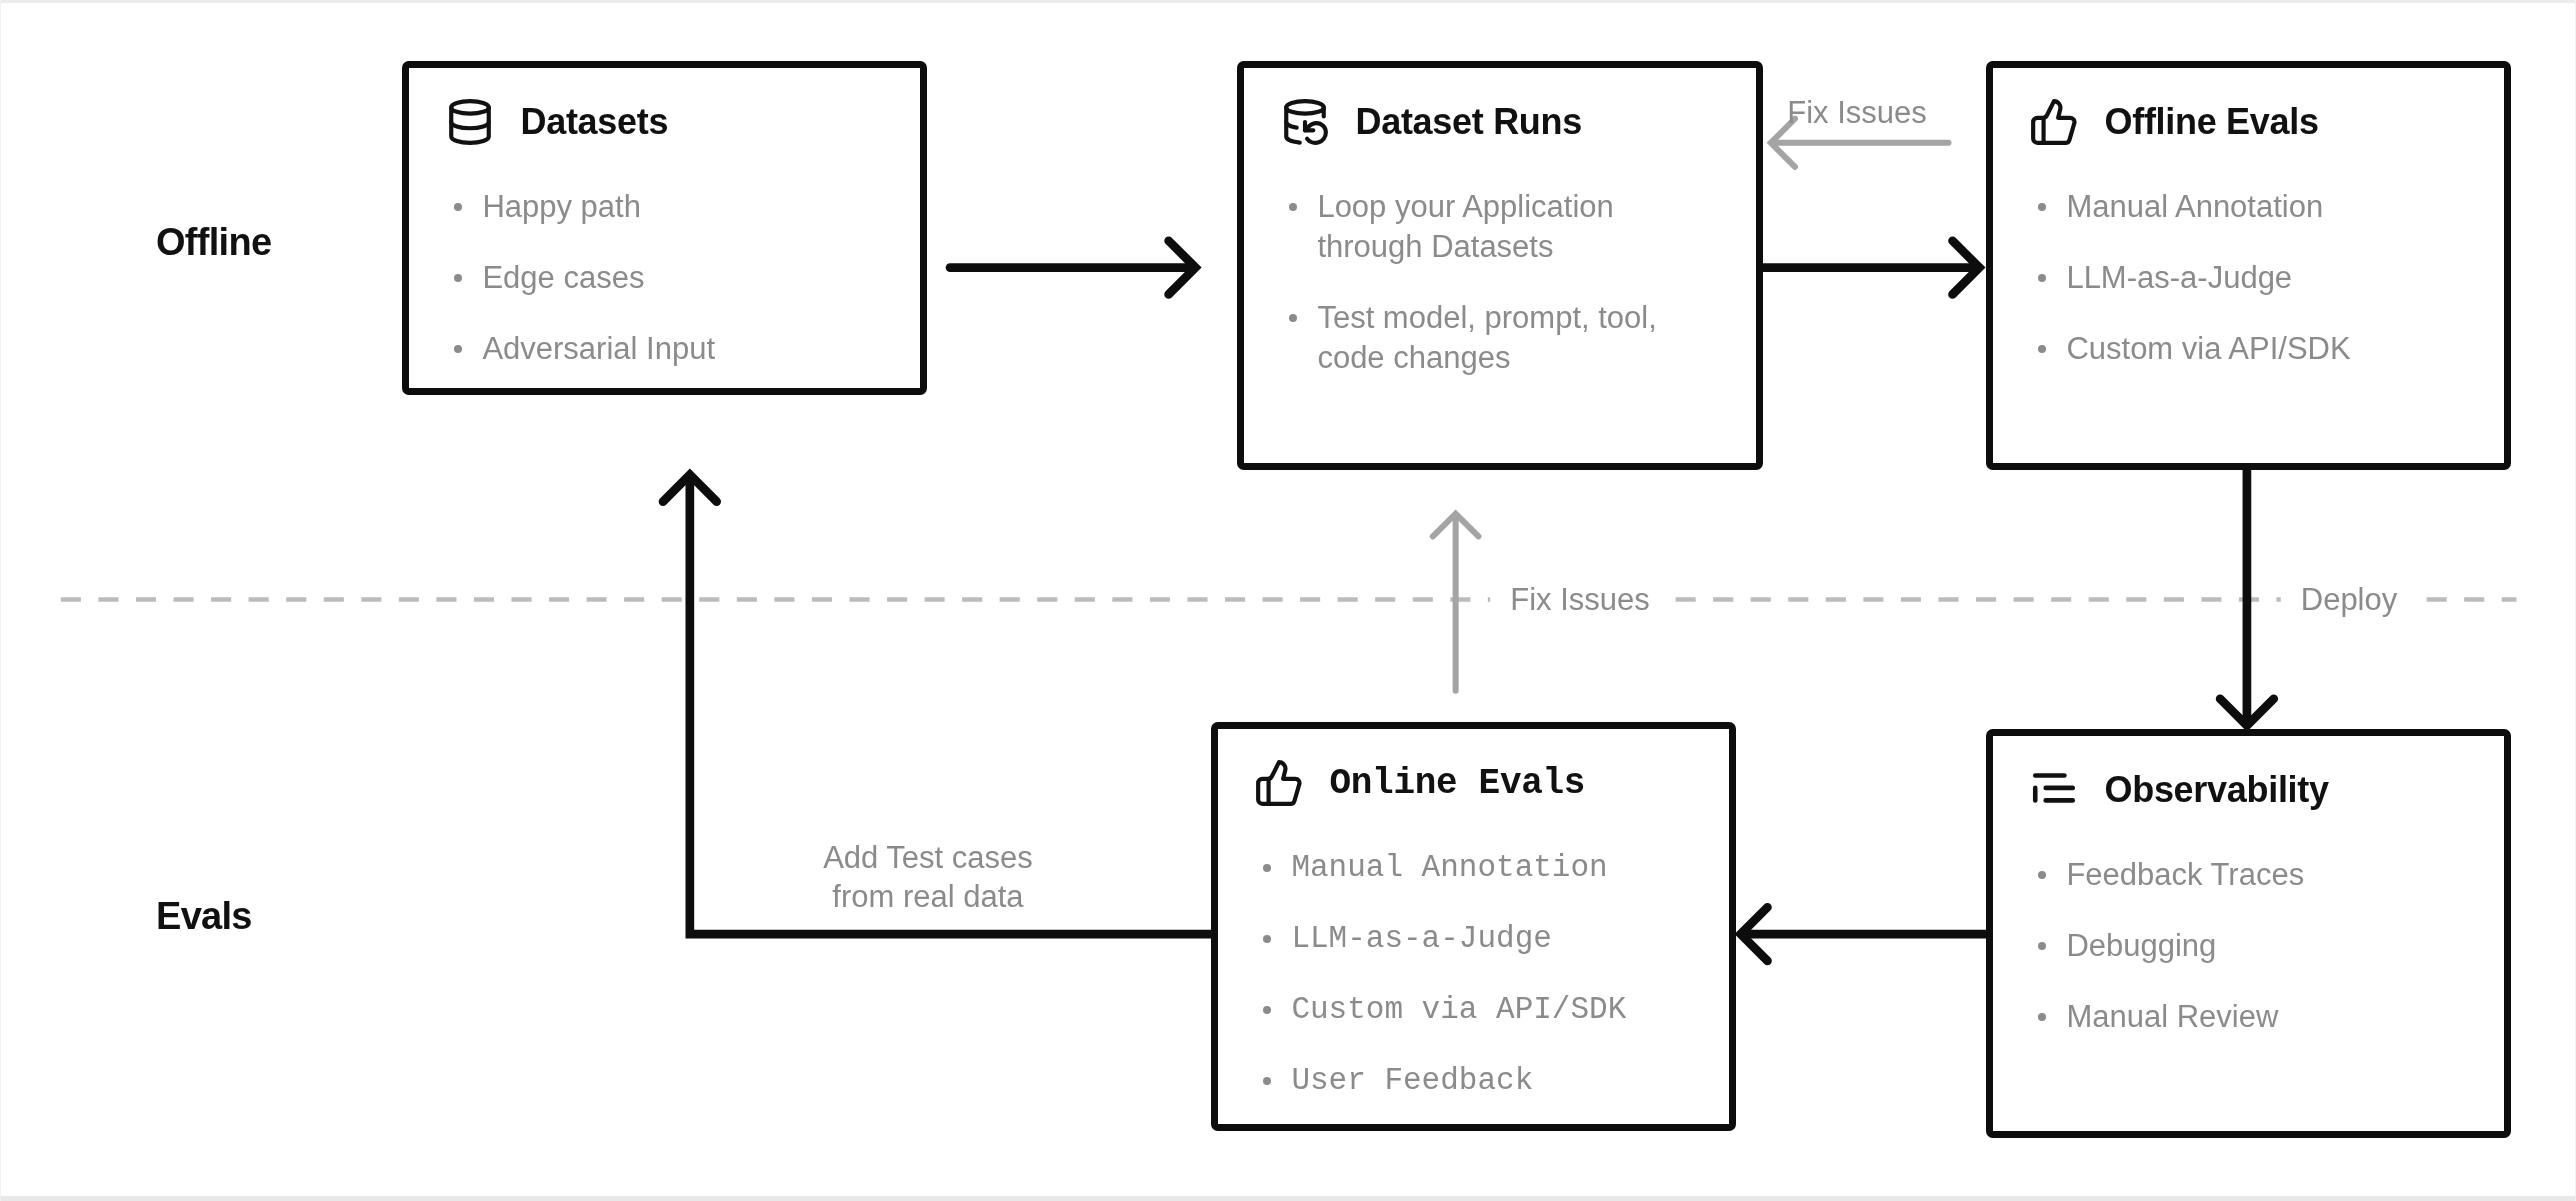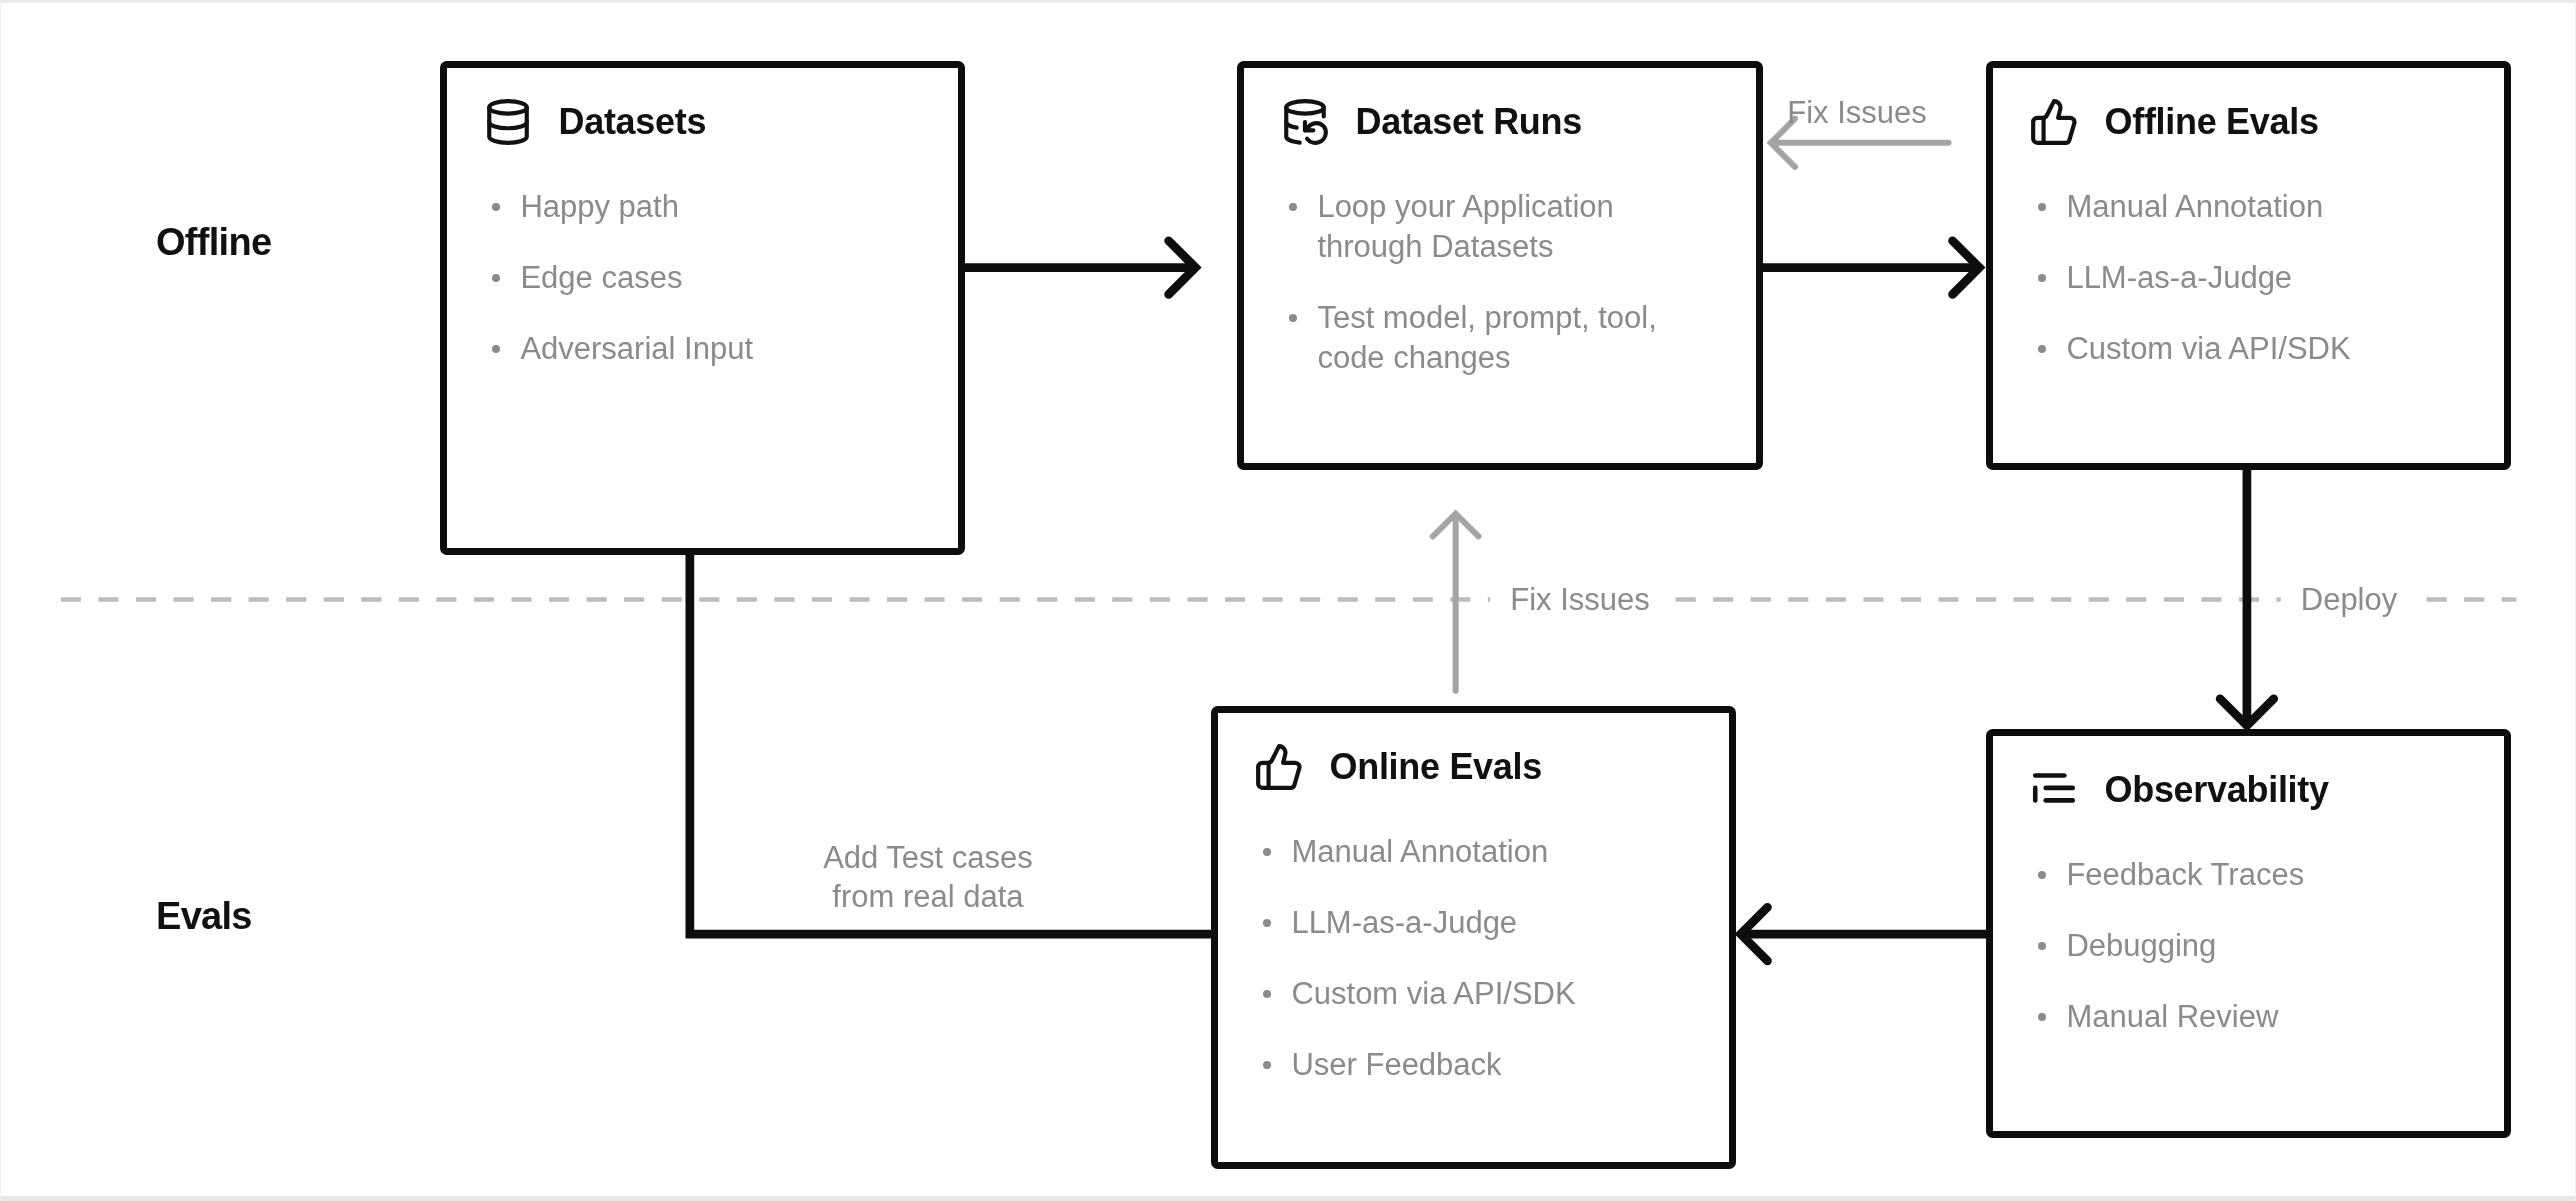--- a/index.html
+++ b/index.html
@@ -28,24 +28,24 @@
 
   .box {
     position: absolute;
     background: #ffffff;
     border: 7.4px solid #0d0d0d;
     border-radius: 6.7px;
     box-sizing: border-box;
     padding: 27px 36px;
     z-index: 2;
   }
-  .box-datasets      { left: 440px;  top: 61px;   width: 525px; height: 494px; }
+  .box-datasets      { left: 402px;  top: 61px;   width: 525px; height: 334px; }
   .box-dataset-runs  { left: 1237px; top: 61px;   width: 526px; height: 409px; }
   .box-offline-evals { left: 1986px; top: 61px;   width: 525px; height: 409px; }
-  .box-online-evals  { left: 1211px; top: 706px; width: 525px; height: 463px; }
+  .box-online-evals  { left: 1211px; top: 722px; width: 525px; height: 409px; font-family: Liberation Mono, monospace; }
   .box-observability { left: 1986px; top: 729px; width: 525px; height: 409px; }
 
   .box-header { display: flex; align-items: center; gap: 25.5px; height: 54px; }
   .box-header .icon { width: 50px; height: 50px; flex: 0 0 auto; display:block; }
   .box-header .icon svg { width: 50px; height: 50px; display:block; }
   .box-title {
     margin: 0; font-size: 36px; font-weight: bold; color: #111111;
     letter-spacing: -0.3px; white-space: nowrap;
   }
 

